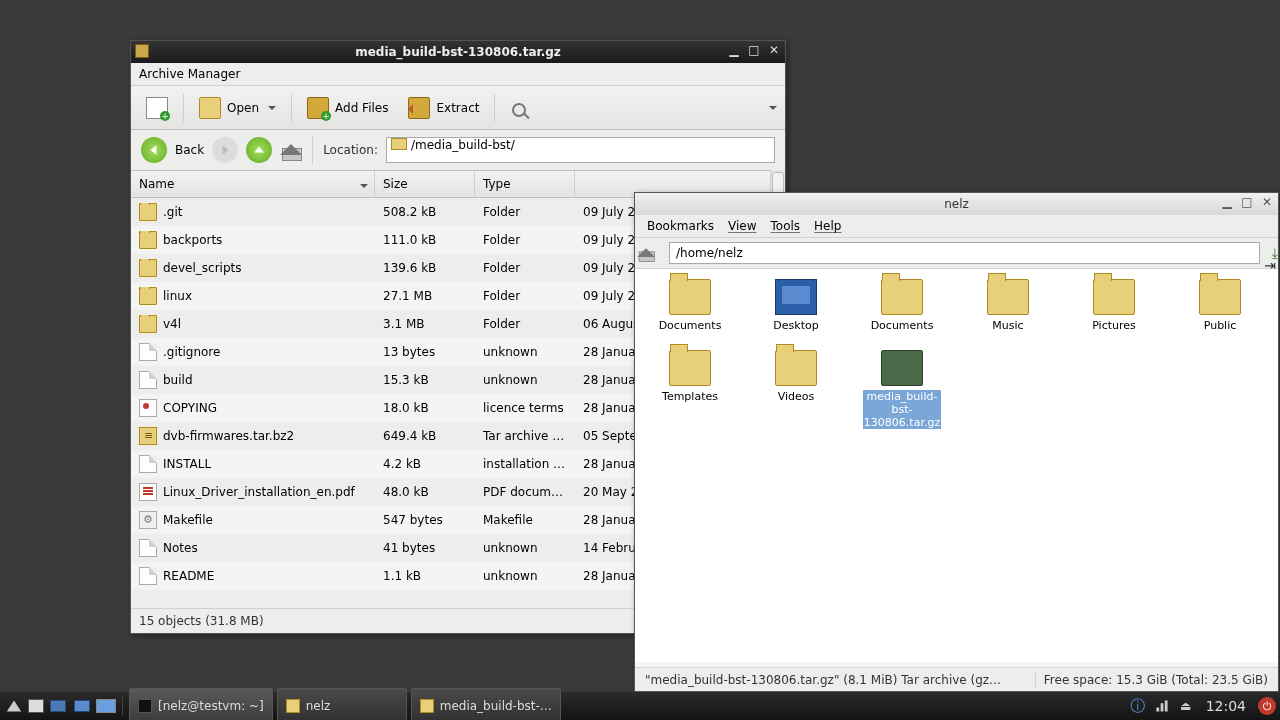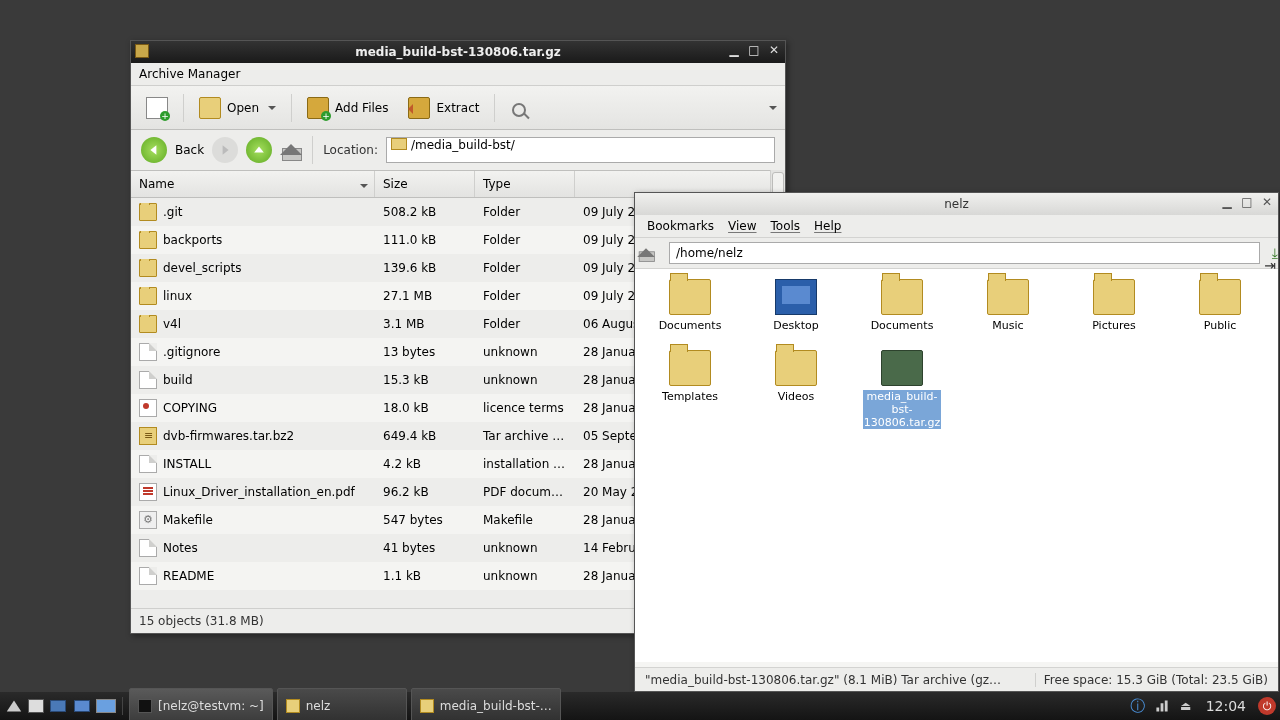--- a/index.html
+++ b/index.html
@@ -291,21 +291,21 @@
             </div>
             <div class="cell col-size">4.2 kB</div>
             <div class="cell col-type">installation i…</div>
             <div class="cell col-mod">28 January 2013, 04:02</div>
           </div>
           <div class="row">
             <div class="cell col-name">
               <span class="fic fic-pdf"></span>
               <span>Linux_Driver_installation_en.pdf</span>
             </div>
-            <div class="cell col-size">96.2 kB</div>
+            <div class="cell col-size">48.0 kB</div>
             <div class="cell col-type">PDF docum…</div>
             <div class="cell col-mod">20 May 2013, 16:33</div>
           </div>
           <div class="row">
             <div class="cell col-name">
               <span class="fic fic-make"></span>
               <span>Makefile</span>
             </div>
             <div class="cell col-size">547 bytes</div>
             <div class="cell col-type">Makefile</div>

